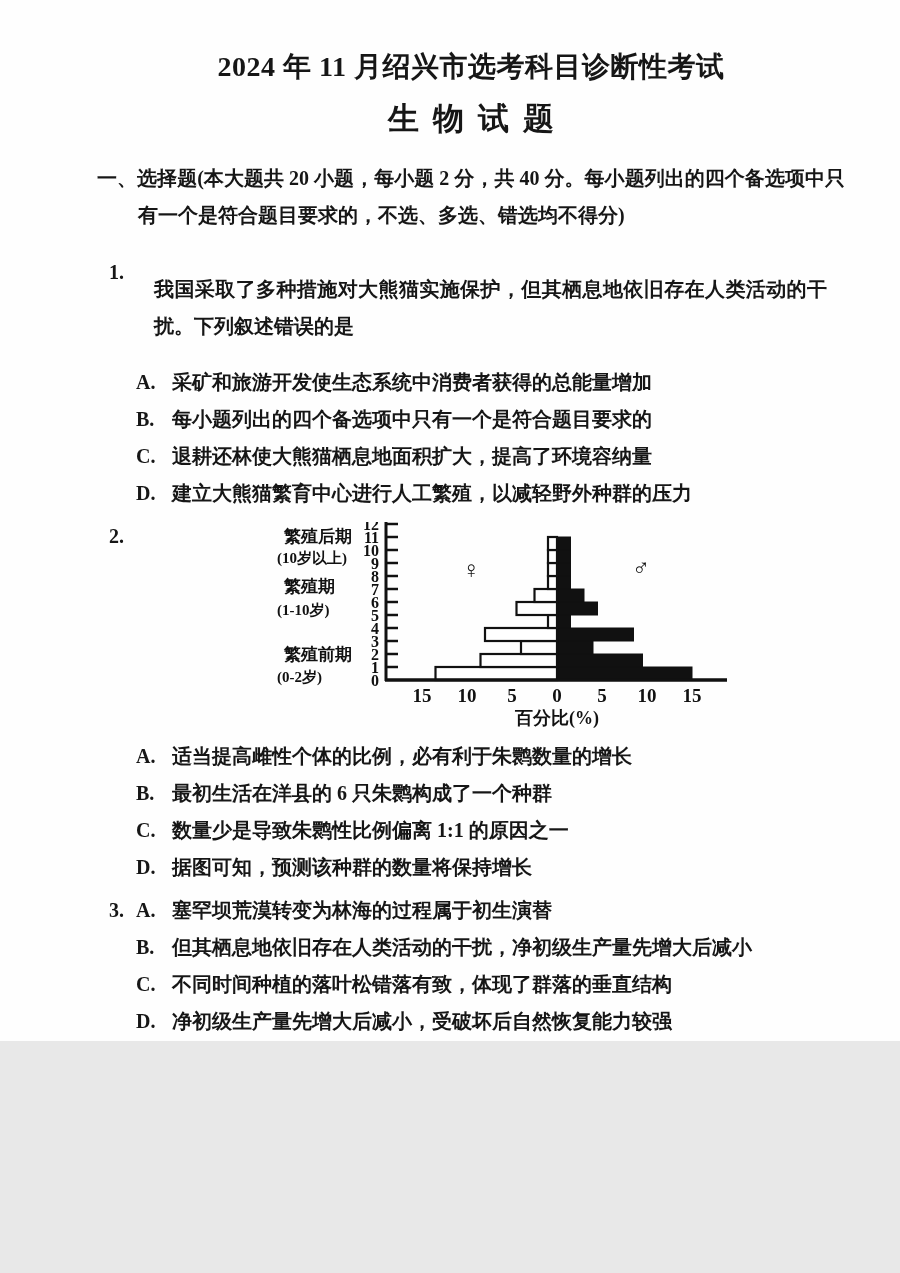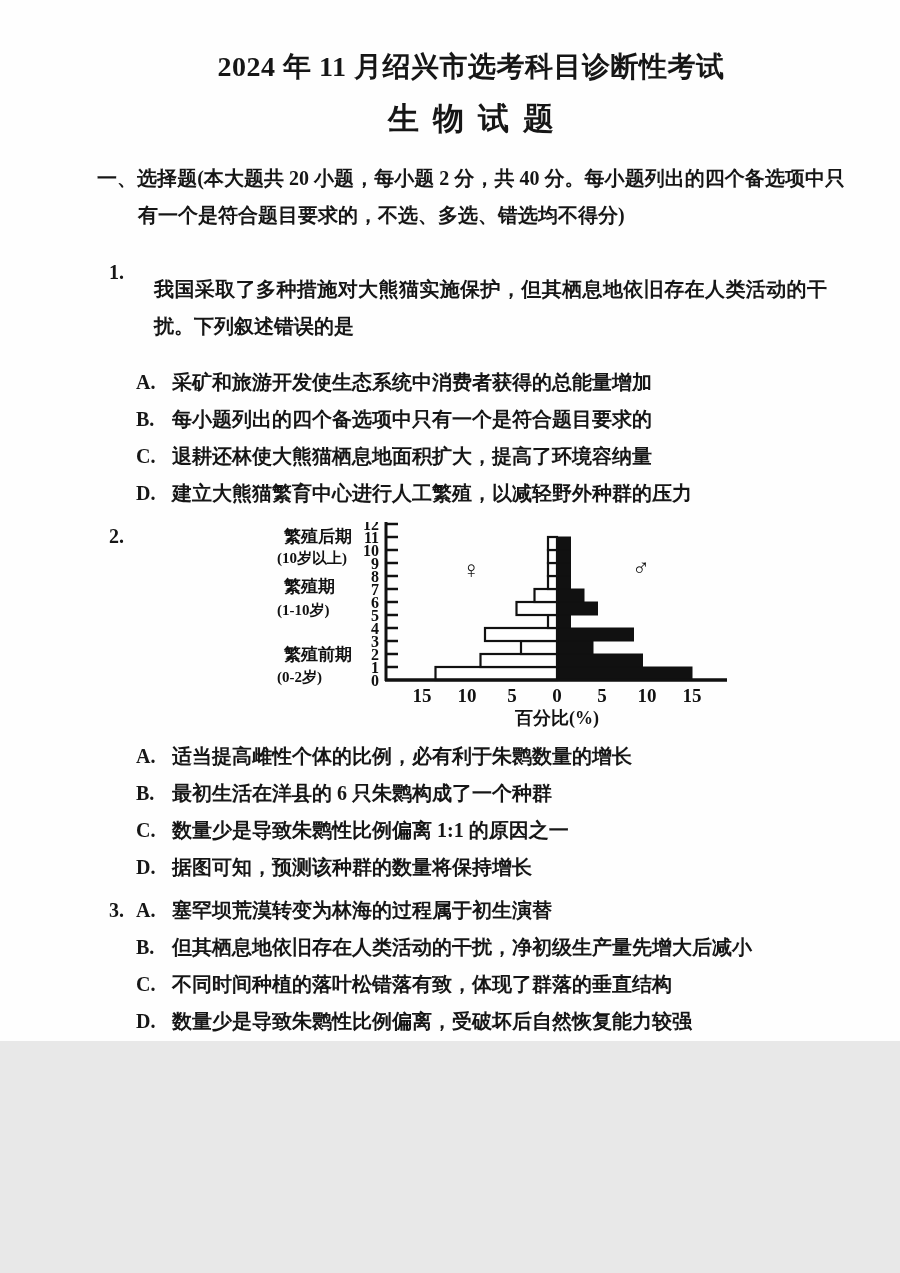--- a/index.html
+++ b/index.html
@@ -165,21 +165,21 @@
         <li class="option">
           <span class="opt-label">B.</span>
           <span class="opt-text">但其栖息地依旧存在人类活动的干扰，净初级生产量先增大后减小</span>
         </li>
         <li class="option">
           <span class="opt-label">C.</span>
           <span class="opt-text">不同时间种植的落叶松错落有致，体现了群落的垂直结构</span>
         </li>
         <li class="option">
           <span class="opt-label">D.</span>
-          <span class="opt-text">数量少是导致朱鹮性比例偏离，受破坏后自然恢复能力较强</span>
+          <span class="opt-text">净初级生产量先增大后减小，受破坏后自然恢复能力较强</span>
         </li>
       </ul>
     </div>
   </div>
 
   <div class="footer">
     <span>生物试题卷</span>
     <span>第 1 页（共 10 页）</span>
   </div>
 

